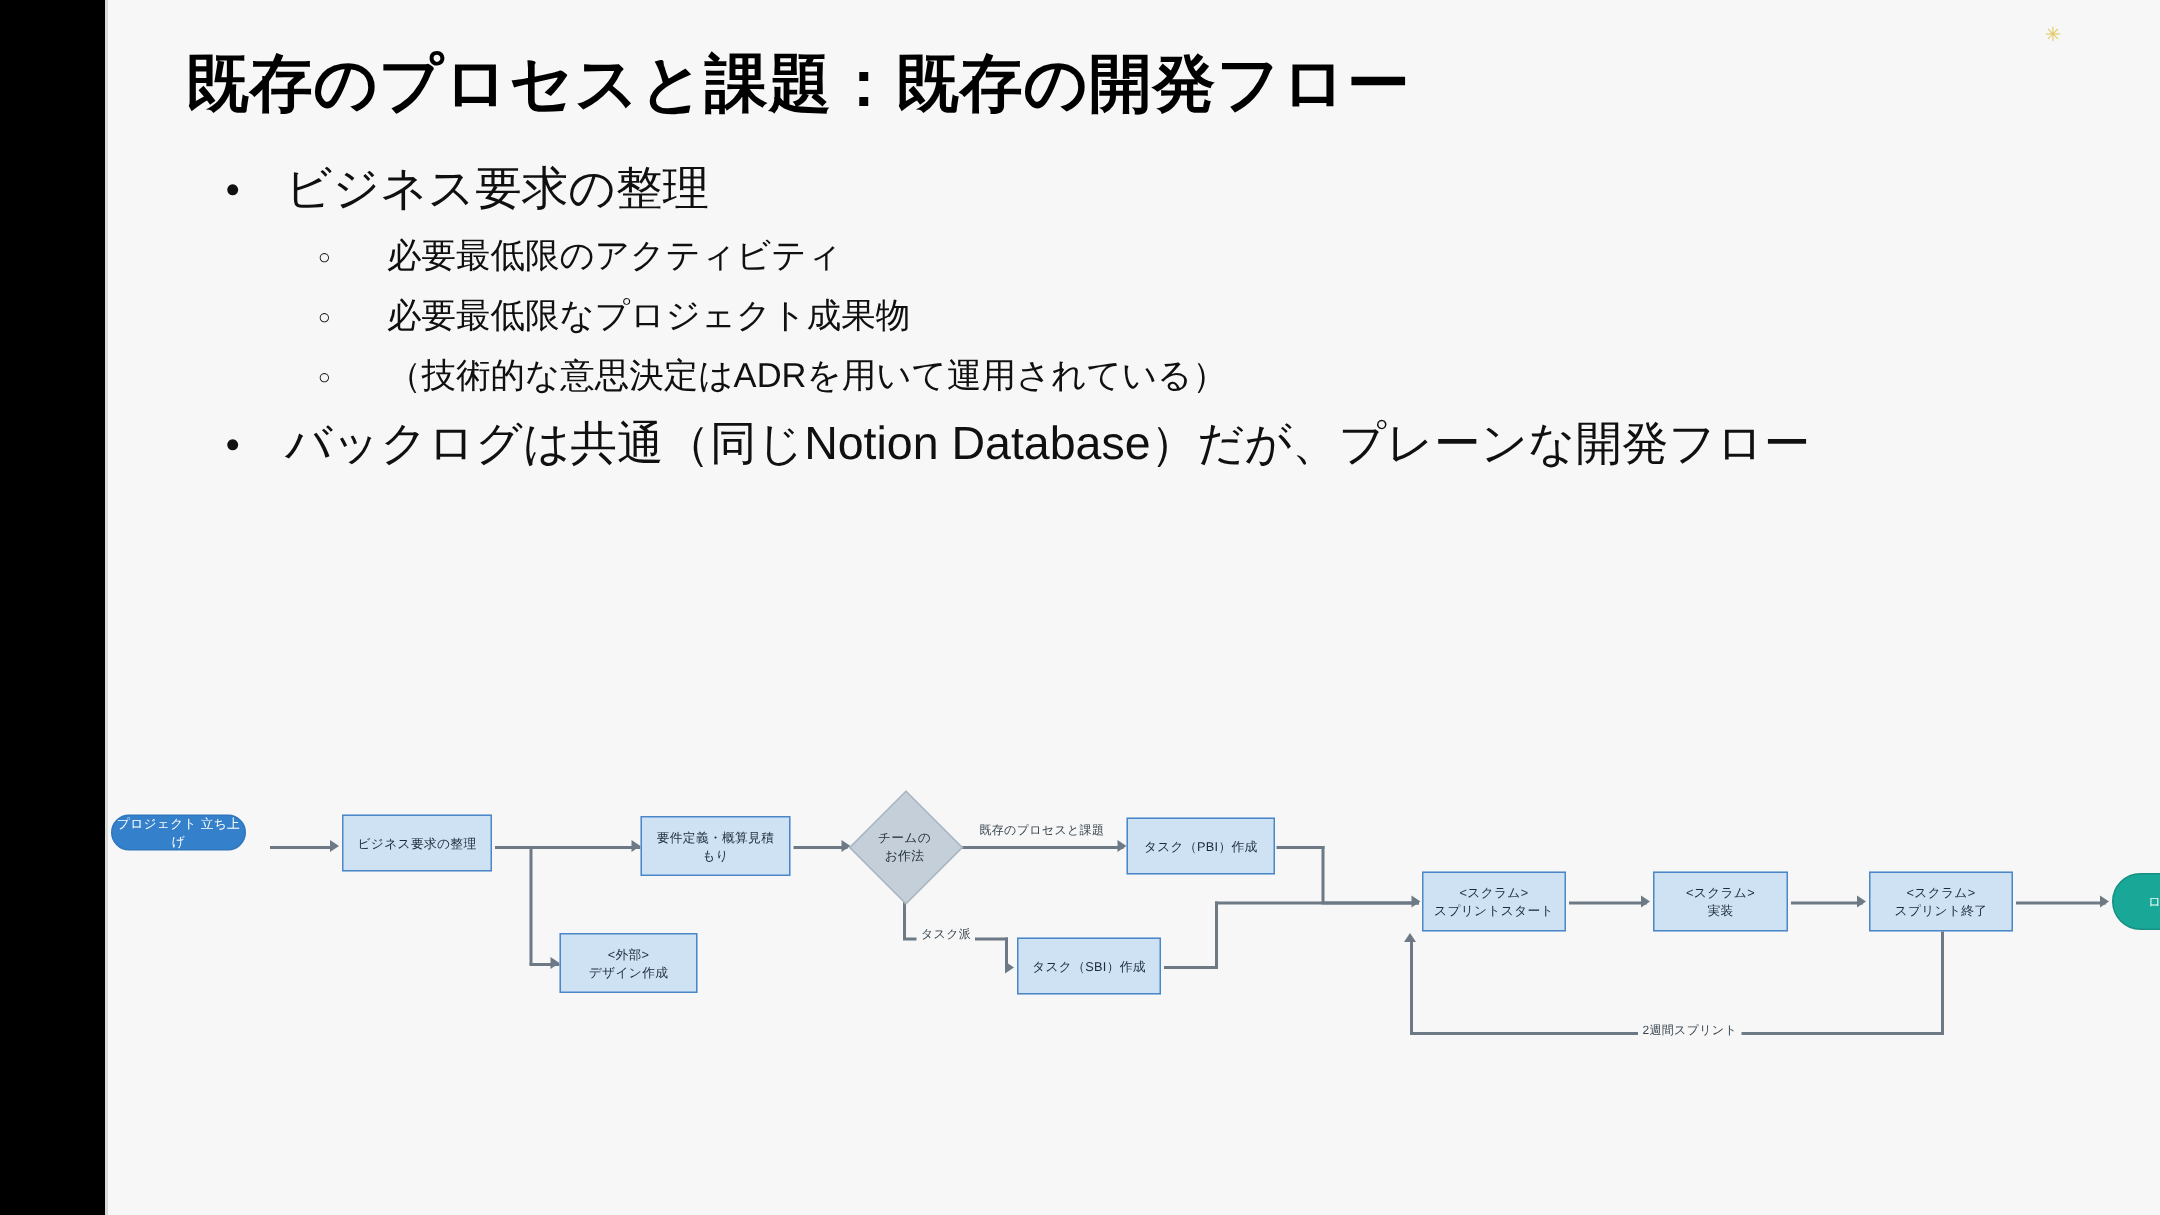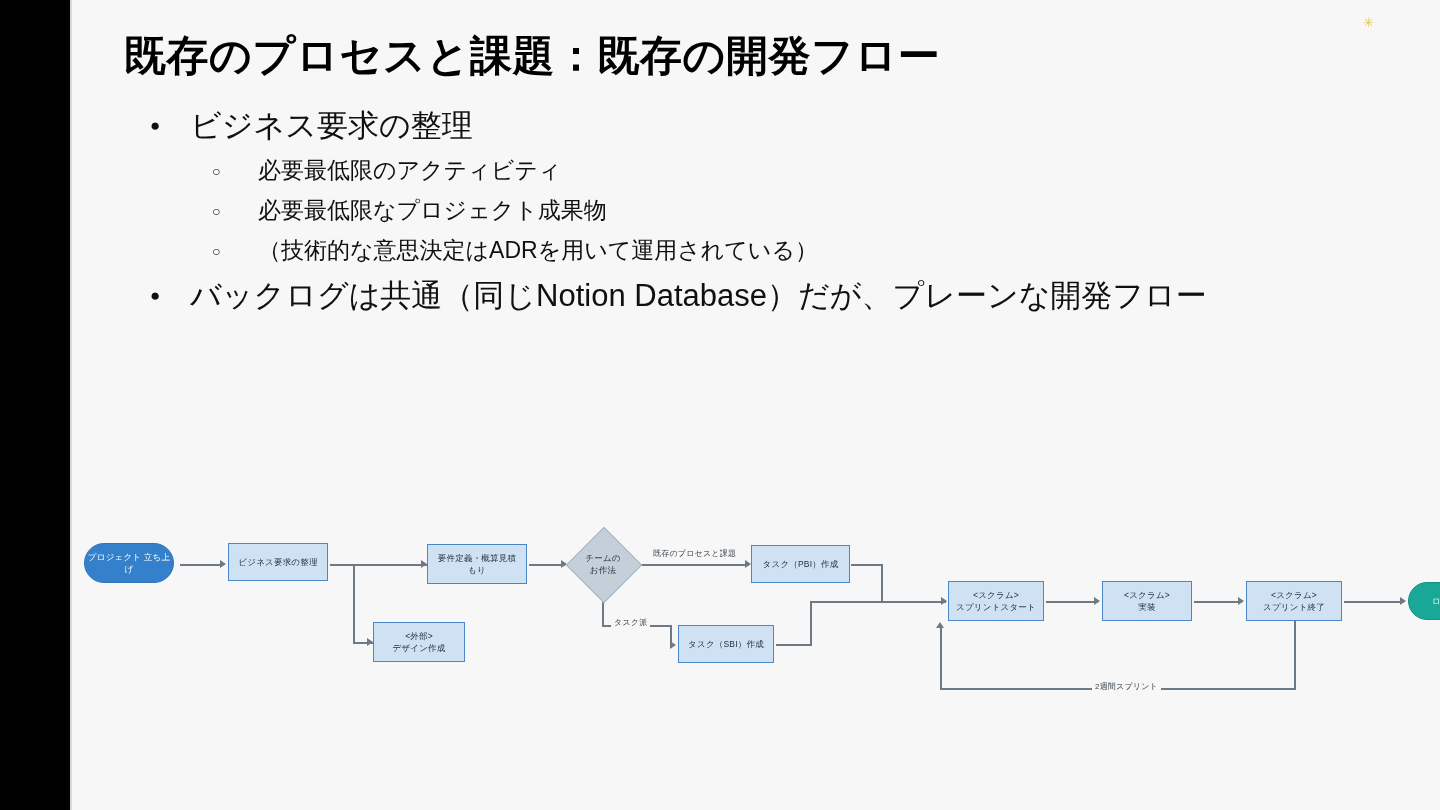--- a/index.html
+++ b/index.html
@@ -130,21 +130,21 @@
 
       <div class="b1">
         <span class="dot">●</span>
         <span class="txt">バックログは共通（同じNotion Database）だが、プレーンな開発フロー</span>
       </div>
 
     </div>
 
     <div class="diagram">
 
-      <div class="node pill" style="left:12px;top:45px;width:90px;height:40px;">プロジェクト
+      <div class="node pill" style="left:2px;top:45px;width:90px;height:24px;">プロジェクト
 立ち上げ</div>
 
       <div class="edge h" style="left:108px;top:66px;width:40px;"></div>
       <div class="arrow right" style="left:148px;top:62px;"></div>
 
       <div class="node box" style="left:156px;top:45px;width:100px;height:38px;">ビジネス要求の整理</div>
 
       <div class="edge h" style="left:258px;top:66px;width:97px;"></div>
       <div class="arrow right" style="left:349px;top:62px;"></div>
 

